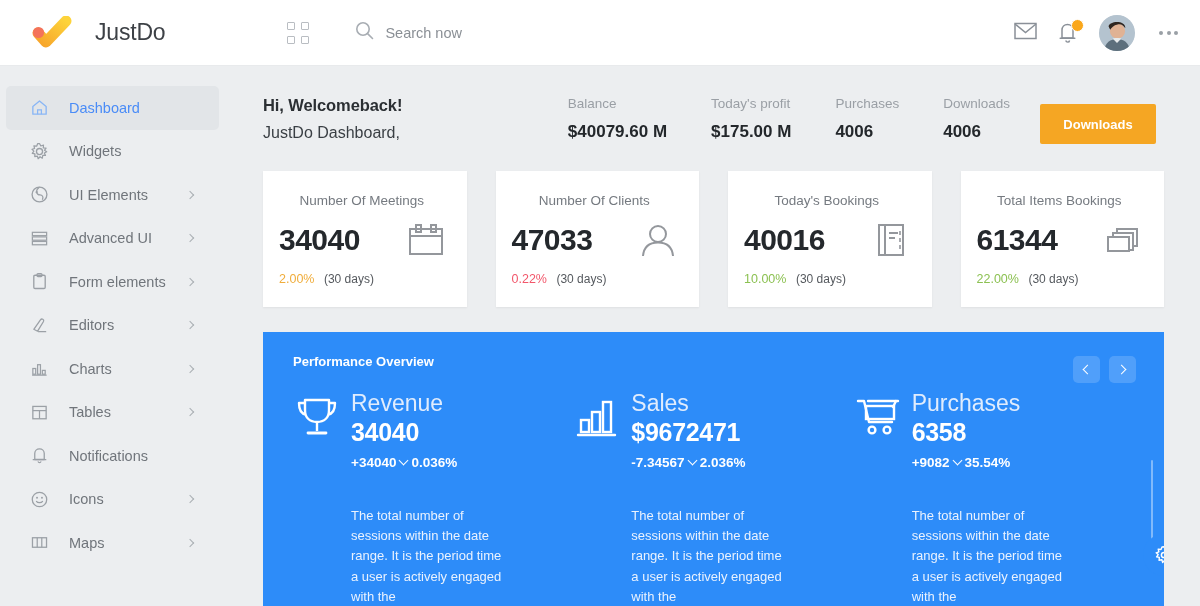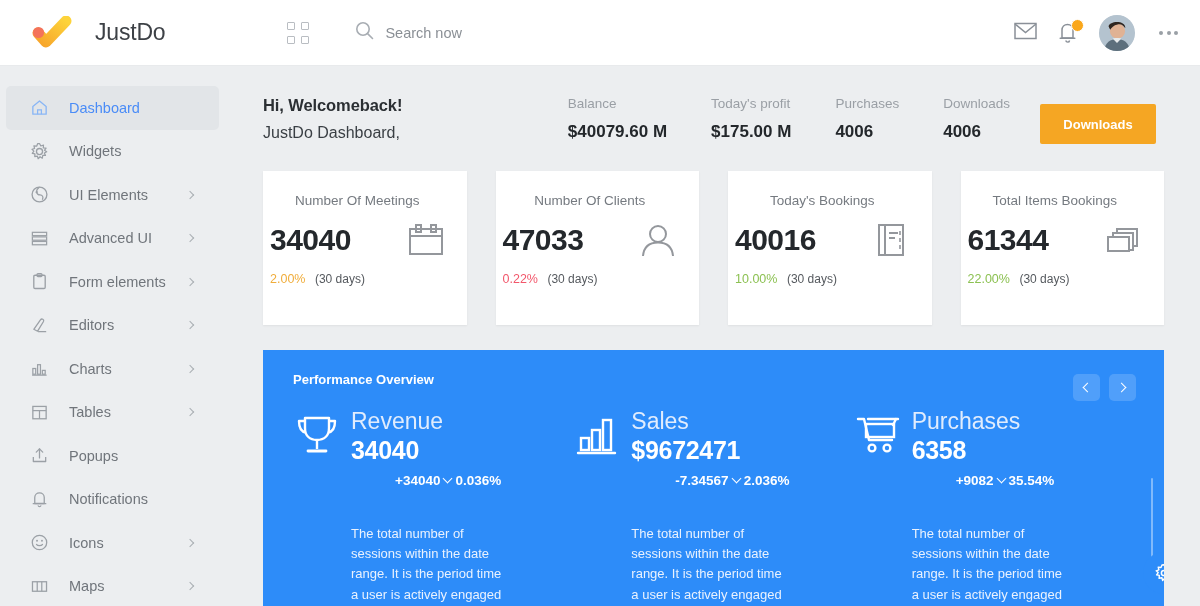--- a/index.html
+++ b/index.html
@@ -112,22 +112,22 @@
     margin-left: 30px; margin-top: 8px;
     width: 116px; height: 40px; border: none; border-radius: 2px;
     background: #f5a623; color: #ffffff;
     font-family: "Liberation Sans", sans-serif;
     font-size: 13px; font-weight: bold; cursor: pointer;
   }
 
   
   .cards { display: flex; gap: 29px; padding: 27px 36px 0 38px; }
   .card {
-    flex: 1; height: 154px; background: #ffffff;
-    padding: 22px 22px 0 7px;
+    flex: 1; height: 136px; background: #ffffff;
+    padding: 22px 22px 0 16px;
     box-shadow: 0 1px 2px rgba(0,0,0,0.06);
   }
   .card-title { font-size: 13.5px; color: #757a80; text-align: center; }
   .card-mid { display: flex; align-items: center; margin-top: 14px; }
   .card-num { font-size: 30px; font-weight: bold; color: #24282c; letter-spacing: -0.5px; }
   .card-ico { margin-left: auto; width: 38px; height: 36px; opacity: .72; }
   .card-foot { margin-top: 14px; font-size: 12.5px; }
   .pct { font-weight: normal; }
   .card-days { color: #55595e; margin-left: 6px; font-size: 12px; }
 
@@ -152,21 +152,21 @@
 
   .perf-cols { display: flex; margin-top: 22px; }
   .perf-col { width: 293px; }
   .perf-head { display: flex; align-items: flex-start; }
   .perf-ico { width: 52px; flex-shrink: 0; padding-top: 4px; }
   .perf-txt { margin-left: 6px; }
   .perf-name { font-size: 23px; color: #e0ecfd; font-weight: 400; line-height: 1.05; }
   .perf-val { font-size: 25px; color: #ffffff; font-weight: bold; margin-top: 3px; letter-spacing: -0.3px; }
   .perf-delta {
     font-size: 13.5px; color: #ffffff; font-weight: bold;
-    margin-top: 8px; display: flex; align-items: center; gap: 4px; margin-left: 44px;
+    margin-top: 8px; display: flex; align-items: center; gap: 4px;
   }
   .dchev { width: 7px; height: 7px; border-right: 1.7px solid #fff; border-bottom: 1.7px solid #fff; transform: rotate(45deg); margin-bottom: 4px; }
   .perf-desc {
     margin-top: 36px; margin-left: 58px;
     font-size: 13px; color: #eaf2fe; line-height: 1.55; width: 160px;
   }
 
   .perf-scroll {
     position: absolute; right: 11px; top: 128px;
     width: 2px; height: 100px; background: rgba(255,255,255,0.4); border-radius: 2px;
@@ -338,30 +338,20 @@
       <svg width="19" height="19" viewBox="0 0 20 20">
         <rect x="3" y="3.6" width="14" height="13" fill="none" stroke="#9ba0a6" stroke-width="1.35"></rect>
         <line x1="3" y1="8" x2="17" y2="8" stroke="#9ba0a6" stroke-width="1.3"></line>
         <line x1="10" y1="8" x2="10" y2="16.6" stroke="#9ba0a6" stroke-width="1.3"></line>
       </svg>
     </span>
     <span class="nav-label">Tables</span>
     <span class="nav-caret"></span>
   </div>
 
-  <div class="nav-item">
-    <span class="nav-ico">
-      <svg width="19" height="19" viewBox="0 0 20 20">
-        <path d="M3.5 11.5 L3.5 16.3 L16.5 16.3 L16.5 11.5" fill="none" stroke="#9ba0a6" stroke-width="1.35" stroke-linejoin="round"></path>
-        <line x1="10" y1="3" x2="10" y2="12.5" stroke="#9ba0a6" stroke-width="1.35" stroke-linecap="round"></line>
-        <path d="M6.6 6.4 L10 3 L13.4 6.4" fill="none" stroke="#9ba0a6" stroke-width="1.35" stroke-linecap="round" stroke-linejoin="round"></path>
-      </svg>
-    </span>
-    <span class="nav-label">Popups</span>
-  </div>
 
   <div class="nav-item">
     <span class="nav-ico">
       <svg width="19" height="19" viewBox="0 0 20 20">
         <path d="M5 14.2 C5 14.2 5 9.6 5 7.8 C5 5.1 7.2 3 10 3 C12.8 3 15 5.1 15 7.8 C15 9.6 15 14.2 15 14.2 Z" fill="none" stroke="#9ba0a6" stroke-width="1.35" stroke-linejoin="round"></path>
         <line x1="3.4" y1="14.4" x2="16.6" y2="14.4" stroke="#9ba0a6" stroke-width="1.35" stroke-linecap="round"></line>
         <path d="M8.4 16.2 C8.7 17.2 9.4 17.6 10 17.6 C10.7 17.6 11.4 17.2 11.6 16.2" fill="none" stroke="#9ba0a6" stroke-width="1.3"></path>
       </svg>
     </span>
     <span class="nav-label">Notifications</span>

